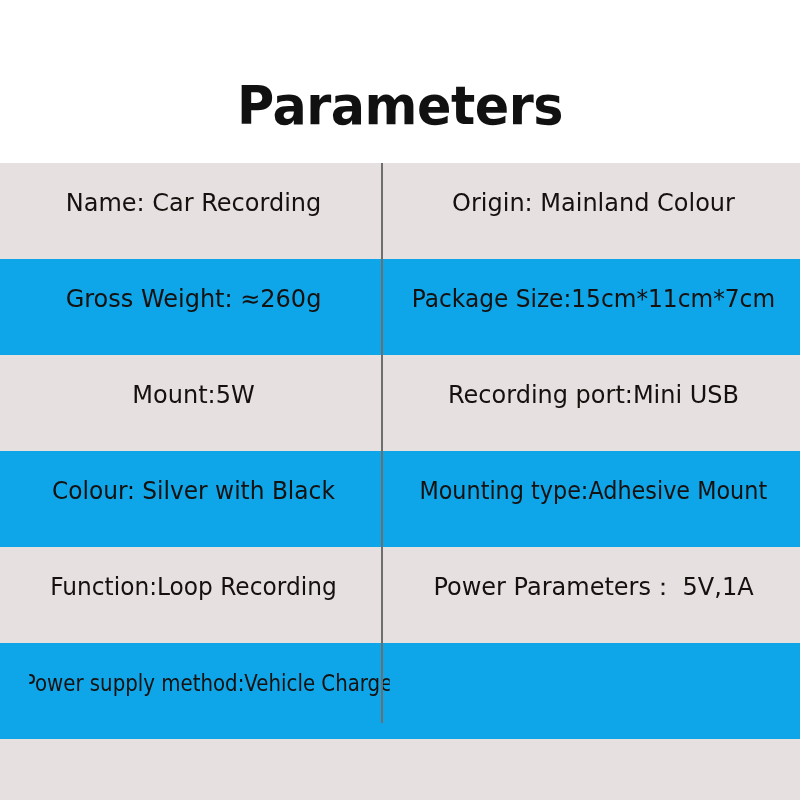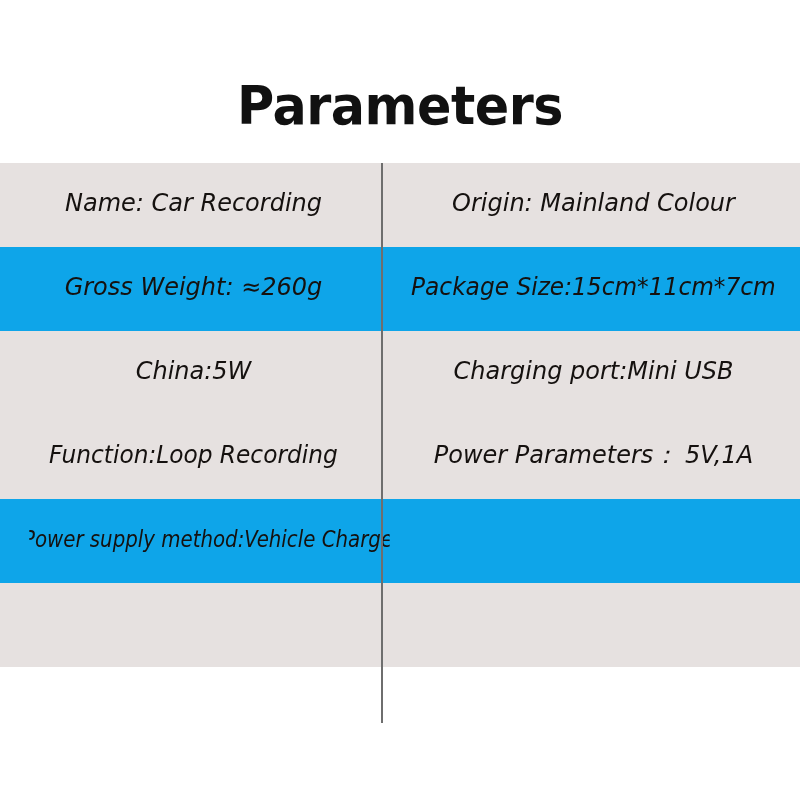--- a/index.html
+++ b/index.html
@@ -43,24 +43,23 @@
   .spec-table {
     position: absolute;
     left: 0;
     top: 135px;
     width: 800px;
     height: 560px;
   }
   .spec-row {
     position: relative;
     width: 800px;
-    height: 84px;
+    height: 96px;
     display: flex;
     box-sizing: border-box;
-    font-style: italic;
   }
   .spec-row.shaded { background: #e6e1e0; }
   .spec-row.plain  { background: #0ea5e9; }
 
   .cell {
     box-sizing: border-box;
     height: 80px;
     display: flex;
     align-items: center;
     justify-content: center;
@@ -107,24 +106,28 @@
       <div class="cell cell-left fs-24 w-100">Name: Car Recording</div>
       <div class="cell cell-right fs-24 w-100">Origin: Mainland Colour</div>
     </div>
 
     <div class="spec-row plain">
       <div class="cell cell-left fs-24 w-100">Gross Weight: ≈260g</div>
       <div class="cell cell-right fs-24 w-97">Package Size:15cm*11cm*7cm</div>
     </div>
 
     <div class="spec-row shaded">
-      <div class="cell cell-left fs-24 w-100">China:5W</div>
-      <div class="cell cell-right fs-24 w-100">Charging port:Mini USB</div>
+      <div class="cell cell-left fs-24 w-100">Mount:5W</div>
+      <div class="cell cell-right fs-24 w-100">Recording port:Mini USB</div>
     </div>
 
+    <div class="spec-row plain">
+      <div class="cell cell-left fs-24 w-97">Colour: Silver with Black</div>
+      <div class="cell cell-right fs-24 w-93">Mounting type:Adhesive Mount</div>
+    </div>
 
     <div class="spec-row shaded">
       <div class="cell cell-left fs-24 w-97">Function:Loop Recording</div>
       <div class="cell cell-right fs-24 w-100">Power Parameters：  5V,1A</div>
     </div>
 
     <div class="spec-row plain">
       <div class="cell cell-right fs-23 w-86">Power supply method:Vehicle Charger</div>
     </div>
 

